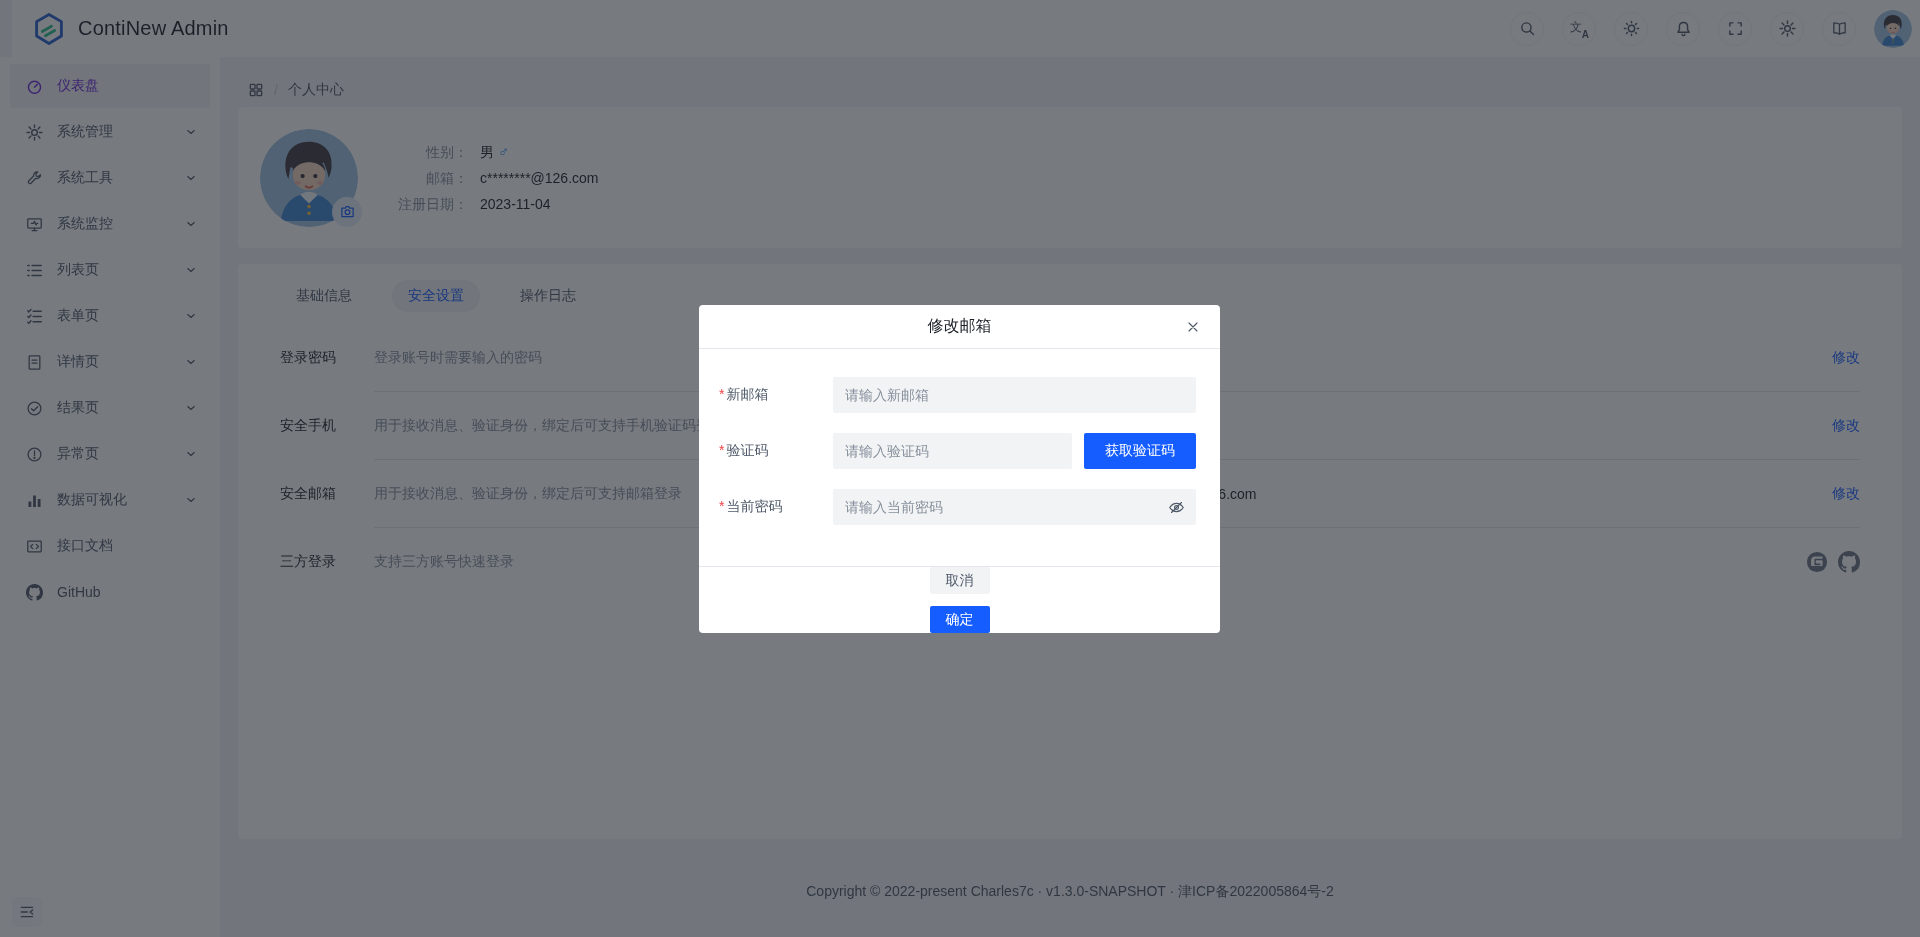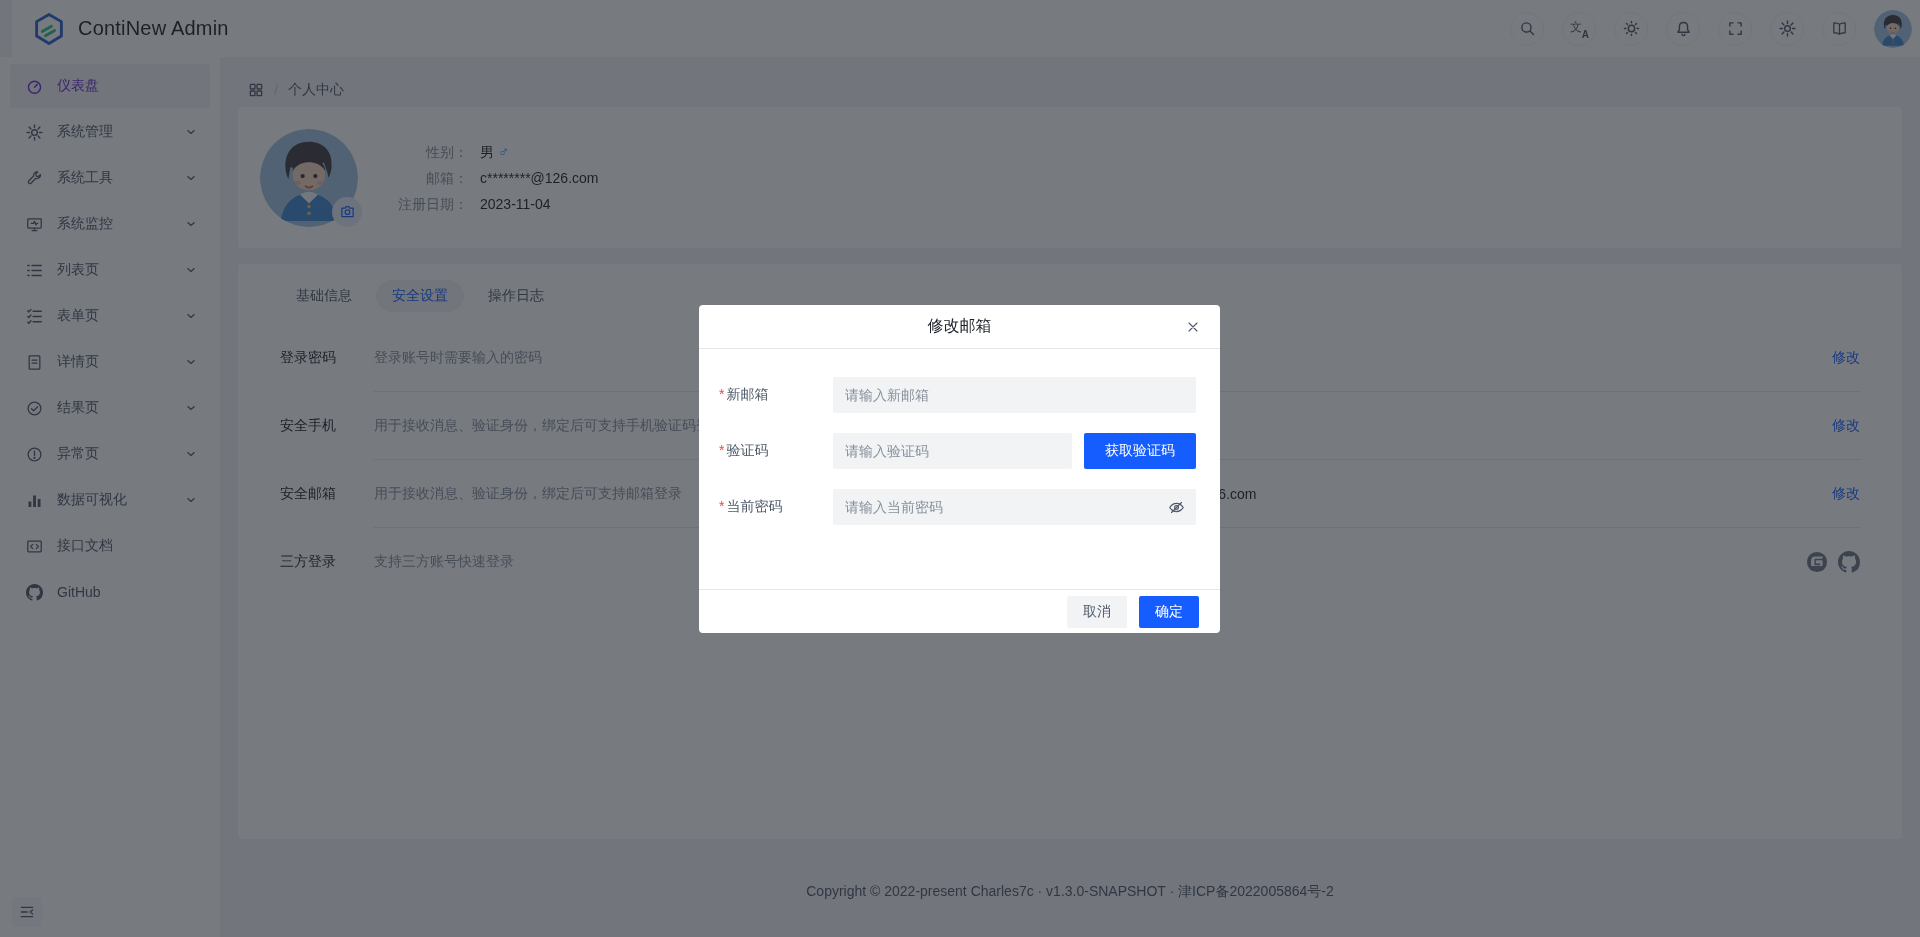--- a/index.html
+++ b/index.html
@@ -48,21 +48,21 @@
   .camera-badge svg { width:15px; height:15px; }
   .profile-info { display:flex; }
   .info-col { display:flex; flex-direction:column; gap:6px; }
   .info-col.left { margin-left:136px; width:360px; }
   .info-row { display:flex; line-height:20px; }
   .info-label { width:110px; text-align:right; color:#86909c; flex:none; }
   .info-value { margin-left:12px; color:#1d2129; }
   .male-icon { color:#3491fa; margin-left:4px; font-size:15px; }
 
   .tabs-card { height:575px; padding-top:16px; }
-  .tabs-bar { display:flex; align-items:center; gap:8px; padding:0 42px; }
+  .tabs-bar { display:flex; align-items:center; gap:24px; padding:0 42px; }
   .tab { padding:7px 16px; border-radius:18px; color:#4e5969; cursor:pointer; white-space:nowrap; }
   .tab.active { background:#f2f3f5; color:#165dff; }
   .sec-list { margin-top:12px; }
   .sec-row { display:flex; align-items:center; height:67px; padding:0 42px; }
   .sr-label { width:94px; flex:none; color:#1d2129; }
   .sr-desc { width:764px; flex:none; color:#86909c; white-space:nowrap; overflow:hidden; }
   .sr-value { flex:1; color:#1d2129; }
   .sr-action { color:#165dff; text-decoration:none; cursor:pointer; white-space:nowrap; }
   .sec-divider { height:1px; background:#e5e6eb; margin:0 42px 0 136px; }
   .oauth-icons { display:flex; gap:10px; color:#6b7785; }
@@ -81,21 +81,21 @@
   .modal-body { padding:8px 24px 0 0; }
   .form-row { display:flex; align-items:center; margin-top:20px; }
   .form-label { width:108px; flex:none; color:#4e5969; white-space:nowrap;padding-left:20px; }
   .form-label .req { color:#f53f3f; margin-right:2px; }
   .input-wrap { flex:1; margin-left:26px; position:relative; display:flex; }
   .arco-input { width:100%; height:36px; background:#f2f3f5; border:none; border-radius:2px; padding:0 12px; font-size:14px; font-family:inherit; color:#1d2129; outline:none; }
   .arco-input::placeholder { color:#86909c; }
   .code-btn { flex:none; margin-left:12px; width:112px; height:36px; background:#165dff; color:#fff; border:none; border-radius:2px; font-size:14px; font-family:inherit; cursor:pointer; }
   .eye-btn { position:absolute; right:10px; top:9px; width:18px; height:18px; border:none; background:none; color:#4e5969; padding:0; cursor:pointer; }
   .eye-btn svg { width:17px; height:17px; }
-  .modal-footer { position:absolute; left:0; right:0; bottom:0; height:44px; border-top:1px solid #e5e6eb; display:flex; align-items:center; justify-content:flex-end; gap:12px; padding:0 21px; }
+  .modal-footer { position:absolute; left:0; right:0; bottom:0; height:67px; border-top:1px solid #e5e6eb; display:flex; align-items:center; justify-content:flex-end; gap:12px; padding:0 21px;flex-direction:column; }
   .btn { height:32px; padding:0 16px; border:none; border-radius:2px; font-size:14px; font-family:inherit; cursor:pointer; }
   .btn-secondary { background:#f2f3f5; color:#4e5969; }
   .btn-primary { background:#165dff; color:#fff; }
 </style>
 </head>
 <body>
 
 <svg width="0" height="0" style="position:absolute">
   <symbol id="avatar-boy" viewBox="0 0 100 100">
     <circle cx="50" cy="50" r="50" fill="#9fc3e2"></circle>

